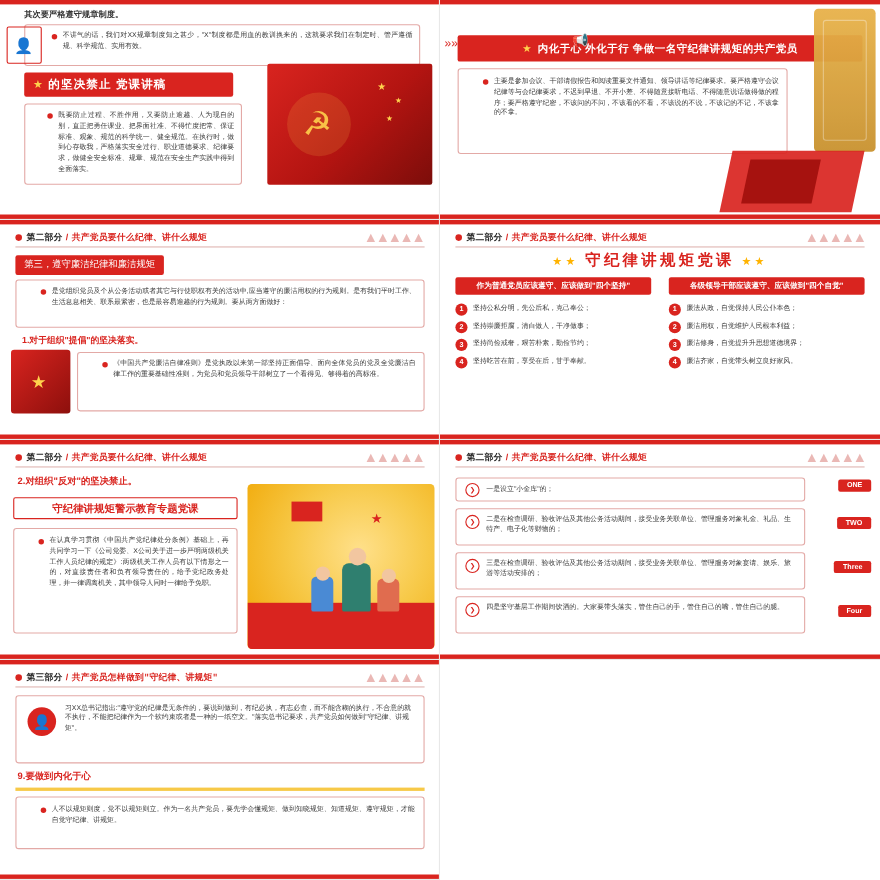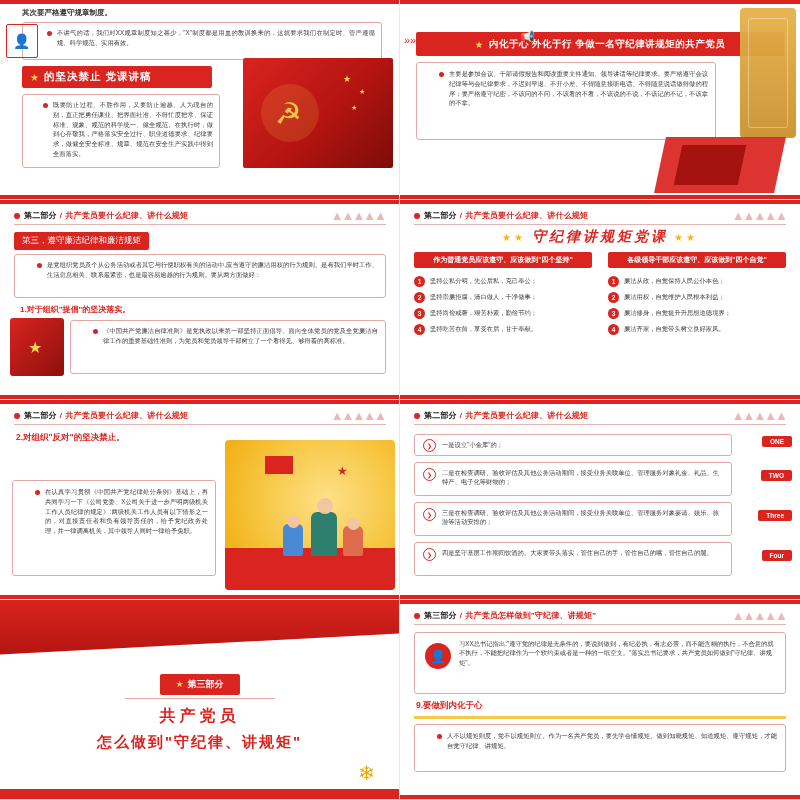--- a/index.html
+++ b/index.html
@@ -6,21 +6,21 @@
   body{width:800px;height:800px;background:#ffffff;font-family:"Liberation Sans","DejaVu Sans",sans-serif;overflow:hidden;}
   .grid{display:grid;grid-template-columns:400px 400px;grid-template-rows:200px 200px 200px 200px;width:800px;height:659px;}
   .slide{position:relative;overflow:hidden;background:#fff;border-right:1px solid #e8e8e8;border-bottom:1px solid #e8e8e8;box-sizing:border-box;}
   .slide:nth-child(2n){border-right:none;}
   
   .topbar{position:absolute;left:0;top:0;width:100%;height:4px;background:#d9241f;}
   .botbar{position:absolute;left:0;bottom:0;width:100%;height:4px;background:#d9241f;}
   .hdr{position:absolute;left:14px;top:10px;font-size:8px;color:#222;font-weight:bold;letter-spacing:.2px;}
   .hdr .dot{display:inline-block;width:6px;height:6px;border-radius:50%;background:#d9241f;vertical-align:middle;margin-right:4px;}
   .hdr .slash{color:#d9241f;margin:0 3px;}
-  .hdr .sub{color:#d9241f;}
+  .hdr .sub{color:#d9241f;font-family:Liberation Mono, monospace;}
   .hdrline{position:absolute;left:14px;top:24px;width:372px;height:1px;background:#e0b5b2;}
   .box{position:absolute;border:1px solid #e3a9a6;border-radius:3px;background:#fff;box-sizing:border-box;}
   .bullet{position:relative;padding-left:12px;font-size:6.3px;line-height:1.55;color:#3a3a3a;text-align:justify;}
   .bullet:before{content:"";position:absolute;left:2px;top:3px;width:5px;height:5px;border-radius:50%;background:#d9241f;}
   .num{display:inline-flex;align-items:center;justify-content:center;width:11px;height:11px;border-radius:50%;background:#d9241f;color:#fff;font-size:6.5px;font-weight:bold;flex:0 0 11px;}
   .row{display:flex;gap:5px;align-items:flex-start;margin-bottom:5px;}
   .rowtxt{font-size:6.3px;line-height:1.5;color:#3a3a3a;}
   
   .s1title{position:absolute;left:22px;top:66px;width:190px;height:22px;background:#d9241f;border-radius:2px;color:#fff;font-size:10.5px;font-weight:bold;display:flex;align-items:center;padding-left:8px;box-sizing:border-box;letter-spacing:1px;}
   .s1title .star{color:#ffd24d;margin-right:4px;font-size:10px;}
@@ -30,21 +30,21 @@
   .ministar{position:absolute;color:#ffd24d;font-size:9px;}
   
   .s2ban{position:absolute;left:16px;top:32px;width:368px;height:24px;background:#d9241f;border-radius:2px;color:#fff;font-size:9.5px;font-weight:bold;display:flex;align-items:center;justify-content:center;letter-spacing:.5px;}
   .pillar{position:absolute;right:4px;top:8px;width:56px;height:130px;background:linear-gradient(180deg,#e8b24a,#c9922f);border-radius:4px;opacity:.95;}
   .pillar:before{content:"";position:absolute;left:8px;top:10px;right:8px;bottom:10px;border:1px solid rgba(255,255,255,.35);border-radius:3px;}
   .redshape{position:absolute;right:20px;bottom:6px;width:120px;height:56px;background:#d9241f;transform:skewX(-12deg);opacity:.92;}
   .redshape2{position:absolute;right:58px;bottom:14px;width:64px;height:40px;background:#a6120f;transform:skewX(-12deg);}
   
   .ttl2{position:absolute;background:#d9241f;color:#fff;font-size:8.5px;font-weight:normal;padding:3px 8px;border-radius:2px;text-align:right;}
   .colhead{background:#d9241f;color:#fff;font-size:7px;font-weight:bold;text-align:center;padding:3px 0;border-radius:2px;}
-  .bigtitle{position:absolute;left:0;right:0;top:28px;text-align:center;color:#d9241f;font-size:14px;font-weight:bold;letter-spacing:3px;font-style:italic;}
+  .bigtitle{position:absolute;left:0;right:0;top:28px;text-align:center;color:#d9241f;font-size:14px;font-weight:bold;letter-spacing:3px;}
   .bigtitle .s{color:#ffb300;font-size:10px;margin:0 6px;}
   
   .tag{position:absolute;right:8px;background:#d9241f;color:#fff;font-size:6.5px;font-weight:bold;padding:2px 8px;border-radius:2px;}
   .arrow{display:inline-flex;align-items:center;justify-content:center;width:11px;height:11px;border-radius:50%;border:1px solid #d9241f;color:#d9241f;font-size:6px;flex:0 0 11px;}
   
   .cover{position:absolute;inset:0;background:#fff;}
   .coverband{position:absolute;left:0;top:0;width:100%;height:58px;background:linear-gradient(180deg,#d9241f,#b31411);}
   .coverband:after{content:"";position:absolute;left:0;bottom:-14px;width:100%;height:28px;background:#fff;transform:skewY(-3deg);}
   .covpill{position:absolute;left:50%;transform:translateX(-50%);top:74px;background:#d9241f;color:#fff;font-size:9px;font-weight:bold;padding:4px 16px;border-radius:2px;}
   .covtitle{position:absolute;left:0;right:0;top:106px;text-align:center;color:#d9241f;font-weight:bold;}
@@ -190,20 +190,21 @@
 
   <div class="slide">
     <div class="topbar"></div>
     <div class="botbar"></div>
     <div class="hdr">
       <span class="dot"></span><span>第二部分</span><span class="slash">/</span><span class="sub">共产党员要什么纪律、讲什么规矩</span>
     </div>
     <div class="hdrwall">▲▲▲▲▲</div>
     <div class="hdrline"></div>
     <div style="position:absolute;left:16px;top:32px;font-size:8.5px;font-weight:bold;color:#d9241f;">2.对组织"反对"的坚决禁止。</div>
+    <div style="position:absolute;left:12px;top:52px;width:204px;height:20px;border:1px solid #d9241f;border-radius:2px;display:flex;align-items:center;justify-content:center;color:#d9241f;font-size:9.5px;font-weight:bold;box-sizing:border-box;">守纪律讲规矩警示教育专题党课</div>
     <div class="box" style="left:12px;top:80px;width:204px;height:96px;padding:6px 7px 6px 20px;">
       <div class="bullet">在认真学习贯彻《中国共产党纪律处分条例》基础上，再共同学习一下《公司党委、X公司关于进一步严明两级机关工作人员纪律的规定》:两级机关工作人员有以下情形之一的，对直接责任者和负有领导责任的，给予党纪政务处理，并一律调离机关，其中领导人同时一律给予免职。</div>
     </div>
     <div class="ill">
       <div class="flag"></div>
       <div class="star2" style="left:112px;top:24px;">★</div>
       <div class="bld"></div>
       <div class="p2"></div>
         <div class="p2h"></div>
       <div class="p1"></div>
@@ -240,33 +241,20 @@
     </div>
     <div class="tag" style="top:110px;">Three</div>
 
     <div class="box" style="left:14px;top:142px;width:318px;height:34px;padding:5px 8px;display:flex;gap:6px;align-items:flex-start;">
       <span class="arrow">❯</span>
       <span class="rowtxt">四是坚守基层工作期间饮酒的。大家要带头落实，管住自己的手，管住自己的嘴，管住自己的腿。</span>
     </div>
     <div class="tag" style="top:150px;">Four</div>
   </div>
 
-  <div class="slide">
-    <div class="cover">
-      <div class="coverband"></div>
-      <div style="position:absolute;left:0;bottom:0;width:100%;height:10px;background:#d9241f;"></div>
-      <div class="covpill"><span style="color:#ffd24d;margin-right:4px;">★</span><span>第三部分</span></div>
-      <div class="covline"></div>
-      <div class="covtitle">
-        <div class="l1">共产党员</div>
-        <div class="l2">怎么做到"守纪律、讲规矩"</div>
-      </div>
-      <div style="position:absolute;right:24px;bottom:14px;color:#f0a500;font-size:20px;">❄</div>
-    </div>
-  </div>
 
   <div class="slide">
     <div class="topbar"></div>
     <div class="botbar"></div>
     <div class="hdr">
       <span class="dot"></span><span>第三部分</span><span class="slash">/</span><span class="sub">共产党员怎样做到"守纪律、讲规矩"</span>
     </div>
     <div class="hdrwall">▲▲▲▲▲</div>
     <div class="hdrline"></div>
 

